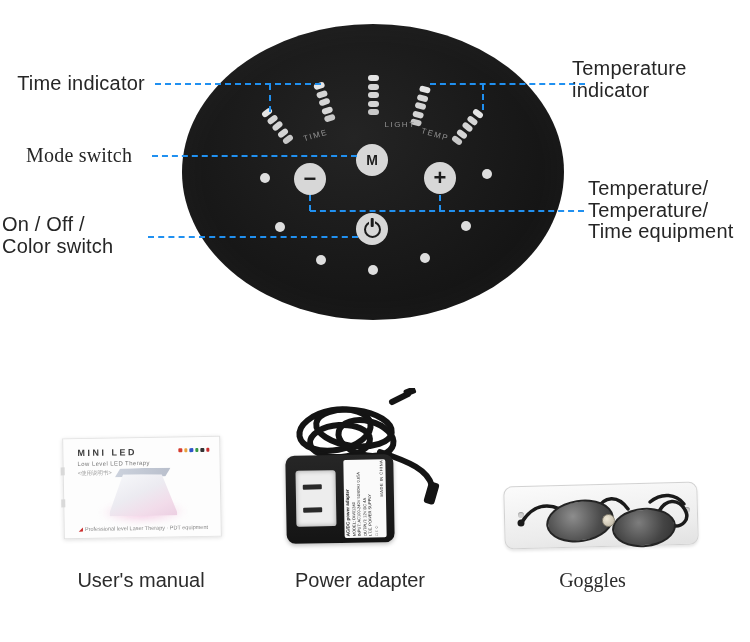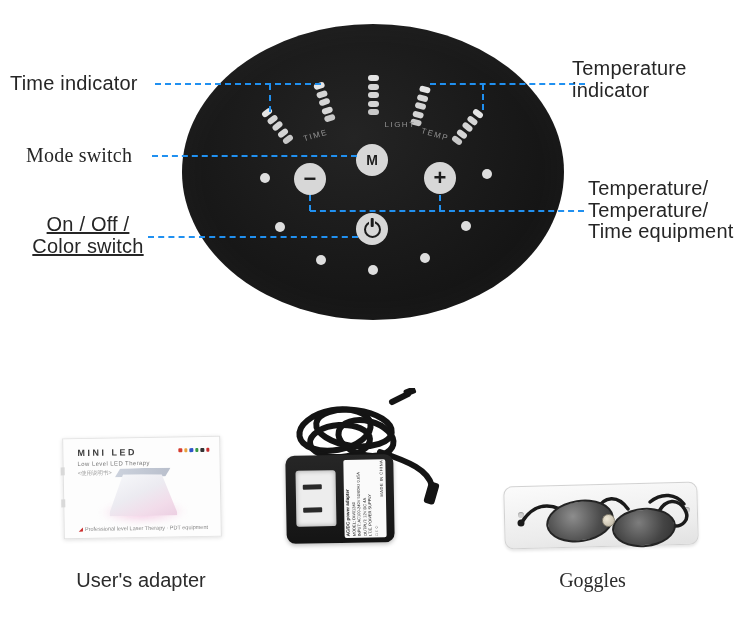--- a/index.html
+++ b/index.html
@@ -166,23 +166,23 @@
   <div class="dash-h" style="left:155px;top:83px;width:166px;"></div>
   <div class="dash-v" style="left:269px;top:84px;height:28px;"></div>
   <div class="dash-h" style="left:430px;top:83px;width:155px;"></div>
   <div class="dash-v" style="left:482px;top:84px;height:26px;"></div>
   <div class="dash-h" style="left:152px;top:155px;width:205px;"></div>
   <div class="dash-h" style="left:148px;top:236px;width:210px;"></div>
   <div class="dash-h" style="left:310px;top:210px;width:274px;"></div>
   <div class="dash-v" style="left:309px;top:195px;height:16px;"></div>
   <div class="dash-v" style="left:439px;top:195px;height:16px;"></div>
 
-  <div class="callout" style="left:10px;top:73px;width:142px;text-align:left;">Time indicator</div>
+  <div class="callout" style="left:10px;top:73px;width:142px;text-align:center;">Time indicator</div>
   <div class="callout" style="left:26px;top:145px;width:136px;text-align:left;font-family:Liberation Serif, serif;">Mode switch</div>
-  <div class="callout" style="left:23px;top:214px;width:130px;text-align:center;text-decoration:underline;">
+  <div class="callout" style="left:2px;top:214px;width:130px;text-align:left;">
     <div>On / Off /</div>
     <div>Color switch</div>
   </div>
   <div class="callout" style="left:572px;top:58px;">
     <div>Temperature</div>
     <div>indicator</div>
   </div>
   <div class="callout" style="left:588px;top:178px;">
     <div>Temperature/</div>
     <div>Temperature/</div>
@@ -201,21 +201,21 @@
         <i style="background:#2f54c9;"></i>
       <i style="background:#3a9a46;"></i>
         <i style="background:#333;"></i>
         <i style="background:#c92f2f;"></i>
     </div>
     <div class="m-glow"></div>
     <div class="m-lid"></div>
     <div class="m-body"></div>
     <div class="m-footer"><b>◢</b><span>Professional level Laser Therapy · PDT equipment</span></div>
   </div>
-  <div class="caption" style="left:63px;width:156px;">User's adapter</div>
+  <div class="caption" style="left:63px;width:156px;">User's manual</div>
 
   <svg class="cableSvg" width="172" height="122" viewBox="0 0 172 122">
     <g fill="none" stroke="#141414" stroke-width="6" stroke-linecap="round">
       <ellipse cx="55" cy="42" rx="36" ry="20" transform="rotate(-10 55 42)"></ellipse>
       <ellipse cx="74" cy="40" rx="38" ry="18" transform="rotate(7 74 40)"></ellipse>
       <ellipse cx="60" cy="53" rx="30" ry="16" transform="rotate(-4 60 53)"></ellipse>
       <ellipse cx="86" cy="50" rx="28" ry="17" transform="rotate(14 86 50)"></ellipse>
       <path d="M100,64 C130,74 148,82 152,98"></path>
       <path d="M112,14 L128,6"></path>
     </g>
@@ -232,20 +232,21 @@
         <div class="brand">AC/DC power adapter</div>
         <div>MODEL: DW01240</div>
         <div>INPUT: AC100-240V 50/60Hz 0.65A</div>
         <div>OUTPUT: 12V DC 4A</div>
         <div>I.T.E. POWER SUPPLY</div>
         <div>□ ⌂ ◇</div>
         <div class="origin">MADE IN CHINA</div>
       </div>
     </div>
   </div>
+  <div class="caption" style="left:280px;width:160px;">Power adapter</div>
 
   <div class="goggles">
     <div class="g-case"></div>
     <div class="g-dimple" style="left:18px;top:34px;"></div>
     <div class="g-dimple" style="left:184px;top:29px;"></div>
     <svg class="strapSvg" width="200" height="75" viewBox="0 0 200 75">
       <g fill="none" stroke="#1a1a1a" stroke-width="3.5" stroke-linecap="round">
         <path d="M22,44 C32,28 46,25 60,31"></path>
         <path d="M96,33 C104,17 118,17 128,31"></path>
         <path d="M156,40 C164,18 180,20 186,34 C189,41 183,49 174,48"></path>

